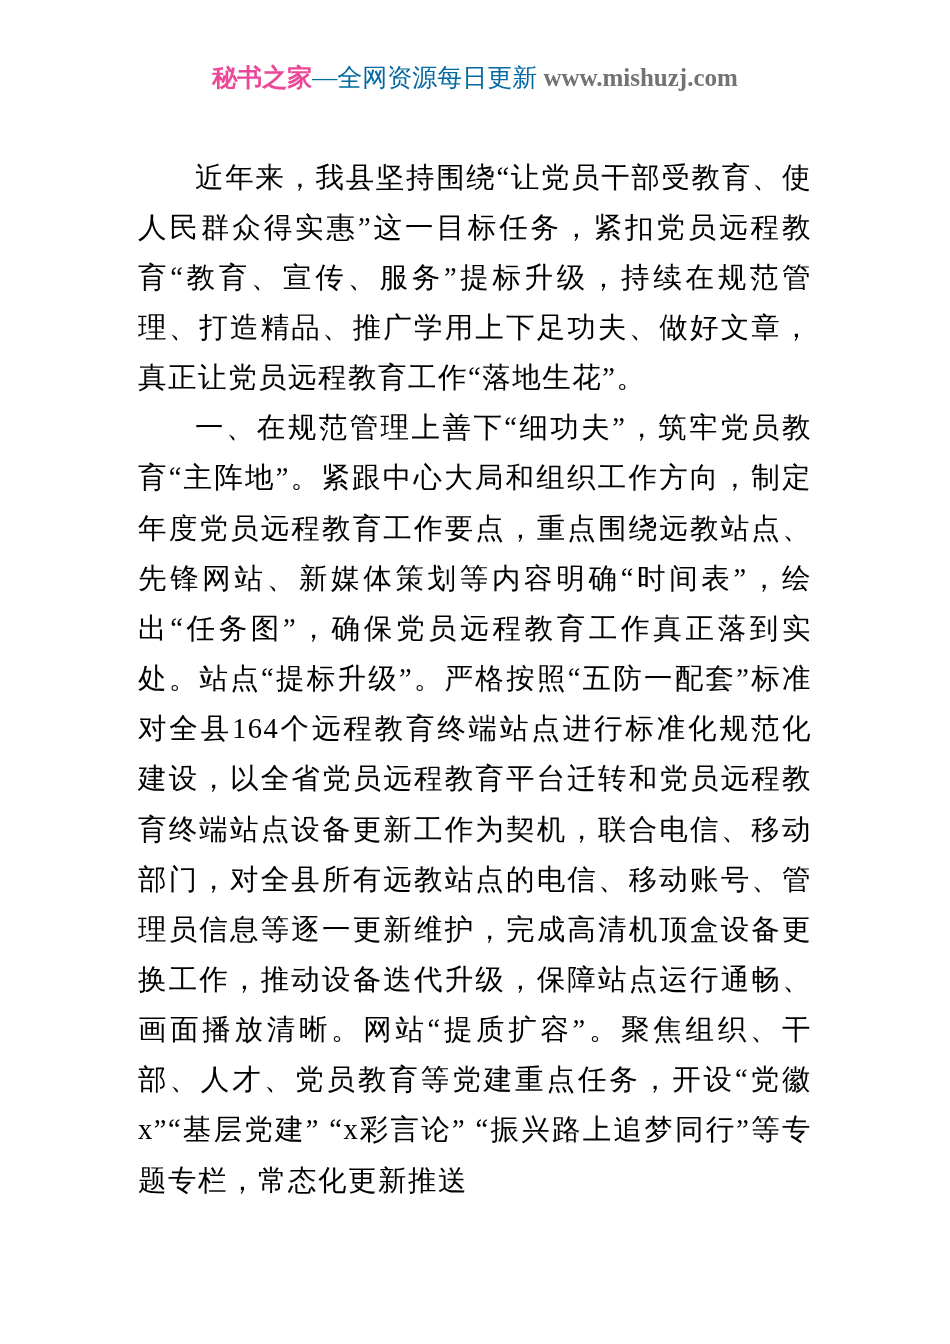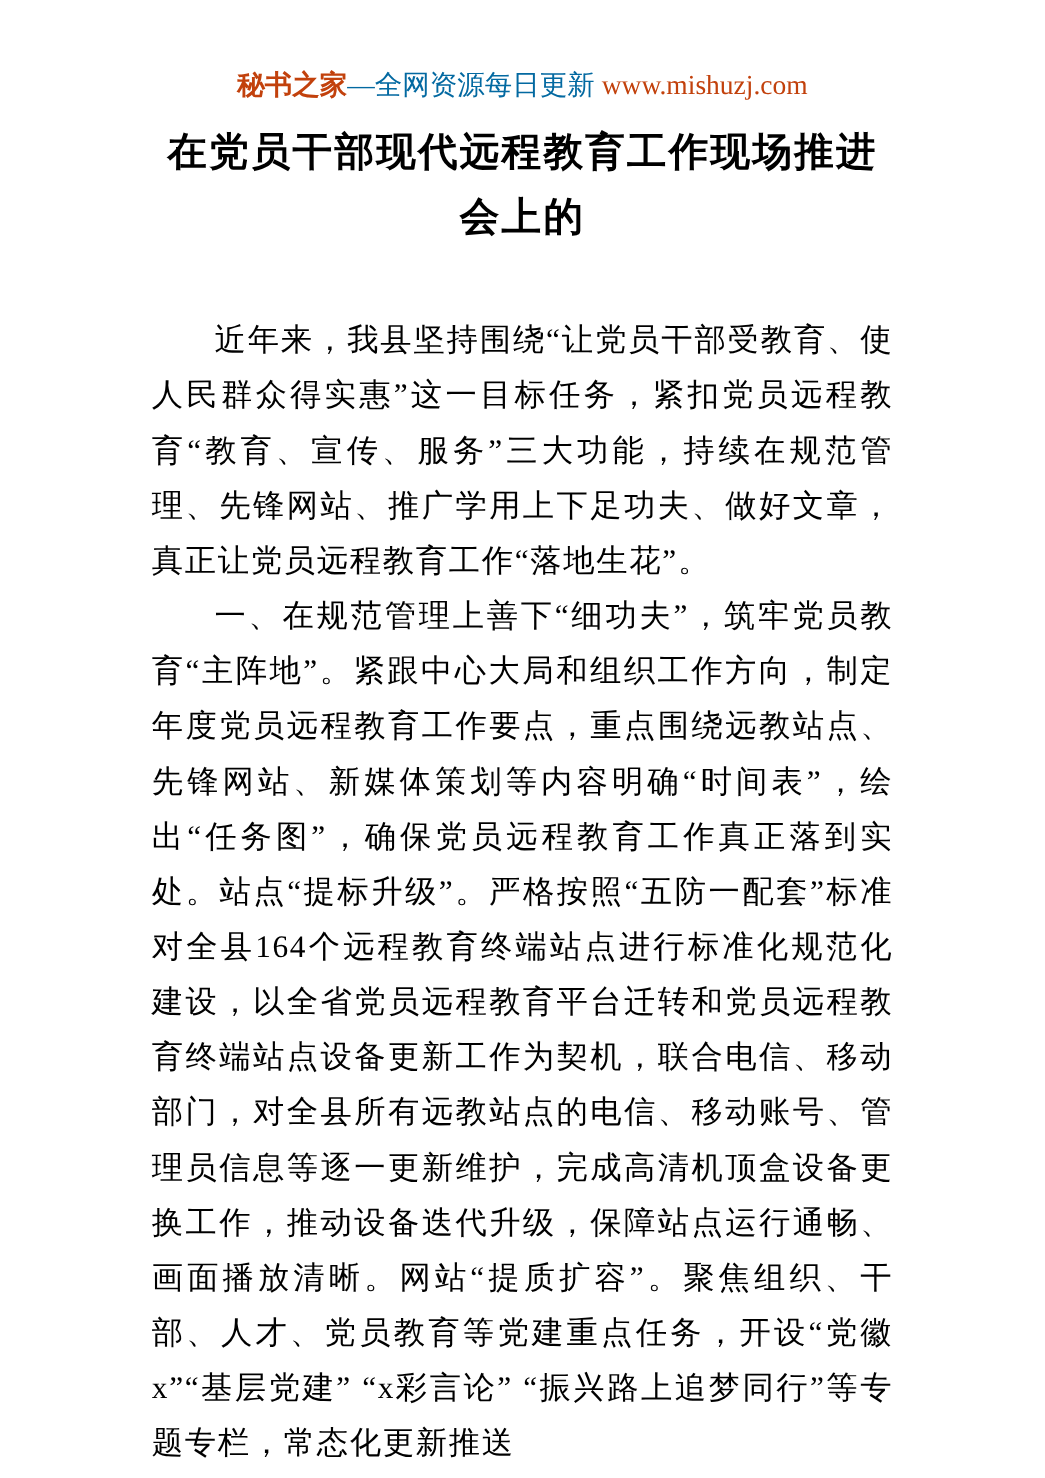--- a/index.html
+++ b/index.html
@@ -19,29 +19,29 @@
     color: #000000;
   }
   .doc-header {
     text-align: center;
     font-size: 25px;
     line-height: 1.3;
     margin-bottom: 14px;
     white-space: nowrap;
   }
   .brand {
-    color: #c2410c;
+    color: #ec4899;
     font-weight: bold;
   }
   .tagline {
     color: #0369a1;
   }
   .site-url {
-    color: #c2410c;
-    font-weight: normal;
+    color: #737373;
+    font-weight: bold;
     text-decoration: none;
     cursor: pointer;
   }
   .doc-title {
     margin: 6px 0 58px 0;
     text-align: center;
     font-weight: bold;
     font-size: 36px;
     line-height: 1.65;
     letter-spacing: 2px;
@@ -63,21 +63,20 @@
 </head>
 <body>
 
 <div class="page">
 
   <div class="doc-header">
     <span class="brand">秘书之家</span><span class="tagline">—全网资源每日更新 </span><a class="site-url">www.mishuzj.com</a>
   </div>
 
   <h1 class="doc-title">
-    <span class="title-line">在党员干部现代远程教育工作现场推进会上的</span>
   </h1>
 
   <div class="doc-body">
-    <p>近年来，我县坚持围绕“让党员干部受教育、使人民群众得实惠”这一目标任务，紧扣党员远程教育“教育、宣传、服务”三大功能，持续在规范管理、先锋网站、推广学用上下足功夫、做好文章，真正让党员远程教育工作“落地生花”。</p>
+    <p>近年来，我县坚持围绕“让党员干部受教育、使人民群众得实惠”这一目标任务，紧扣党员远程教育“教育、宣传、服务”提标升级，持续在规范管理、打造精品、推广学用上下足功夫、做好文章，真正让党员远程教育工作“落地生花”。</p>
     <p>一、在规范管理上善下“细功夫”，筑牢党员教育“主阵地”。紧跟中心大局和组织工作方向，制定年度党员远程教育工作要点，重点围绕远教站点、先锋网站、新媒体策划等内容明确“时间表”，绘出“任务图”，确保党员远程教育工作真正落到实处。站点“提标升级”。严格按照“五防一配套”标准对全县164个远程教育终端站点进行标准化规范化建设，以全省党员远程教育平台迁转和党员远程教育终端站点设备更新工作为契机，联合电信、移动部门，对全县所有远教站点的电信、移动账号、管理员信息等逐一更新维护，完成高清机顶盒设备更换工作，推动设备迭代升级，保障站点运行通畅、画面播放清晰。网站“提质扩容”。聚焦组织、干部、人才、党员教育等党建重点任务，开设“党徽x”“基层党建” “x彩言论” “振兴路上追梦同行”等专题专栏，常态化更新推送</p>
   </div>
 
 </div>
 
 </body></html>

